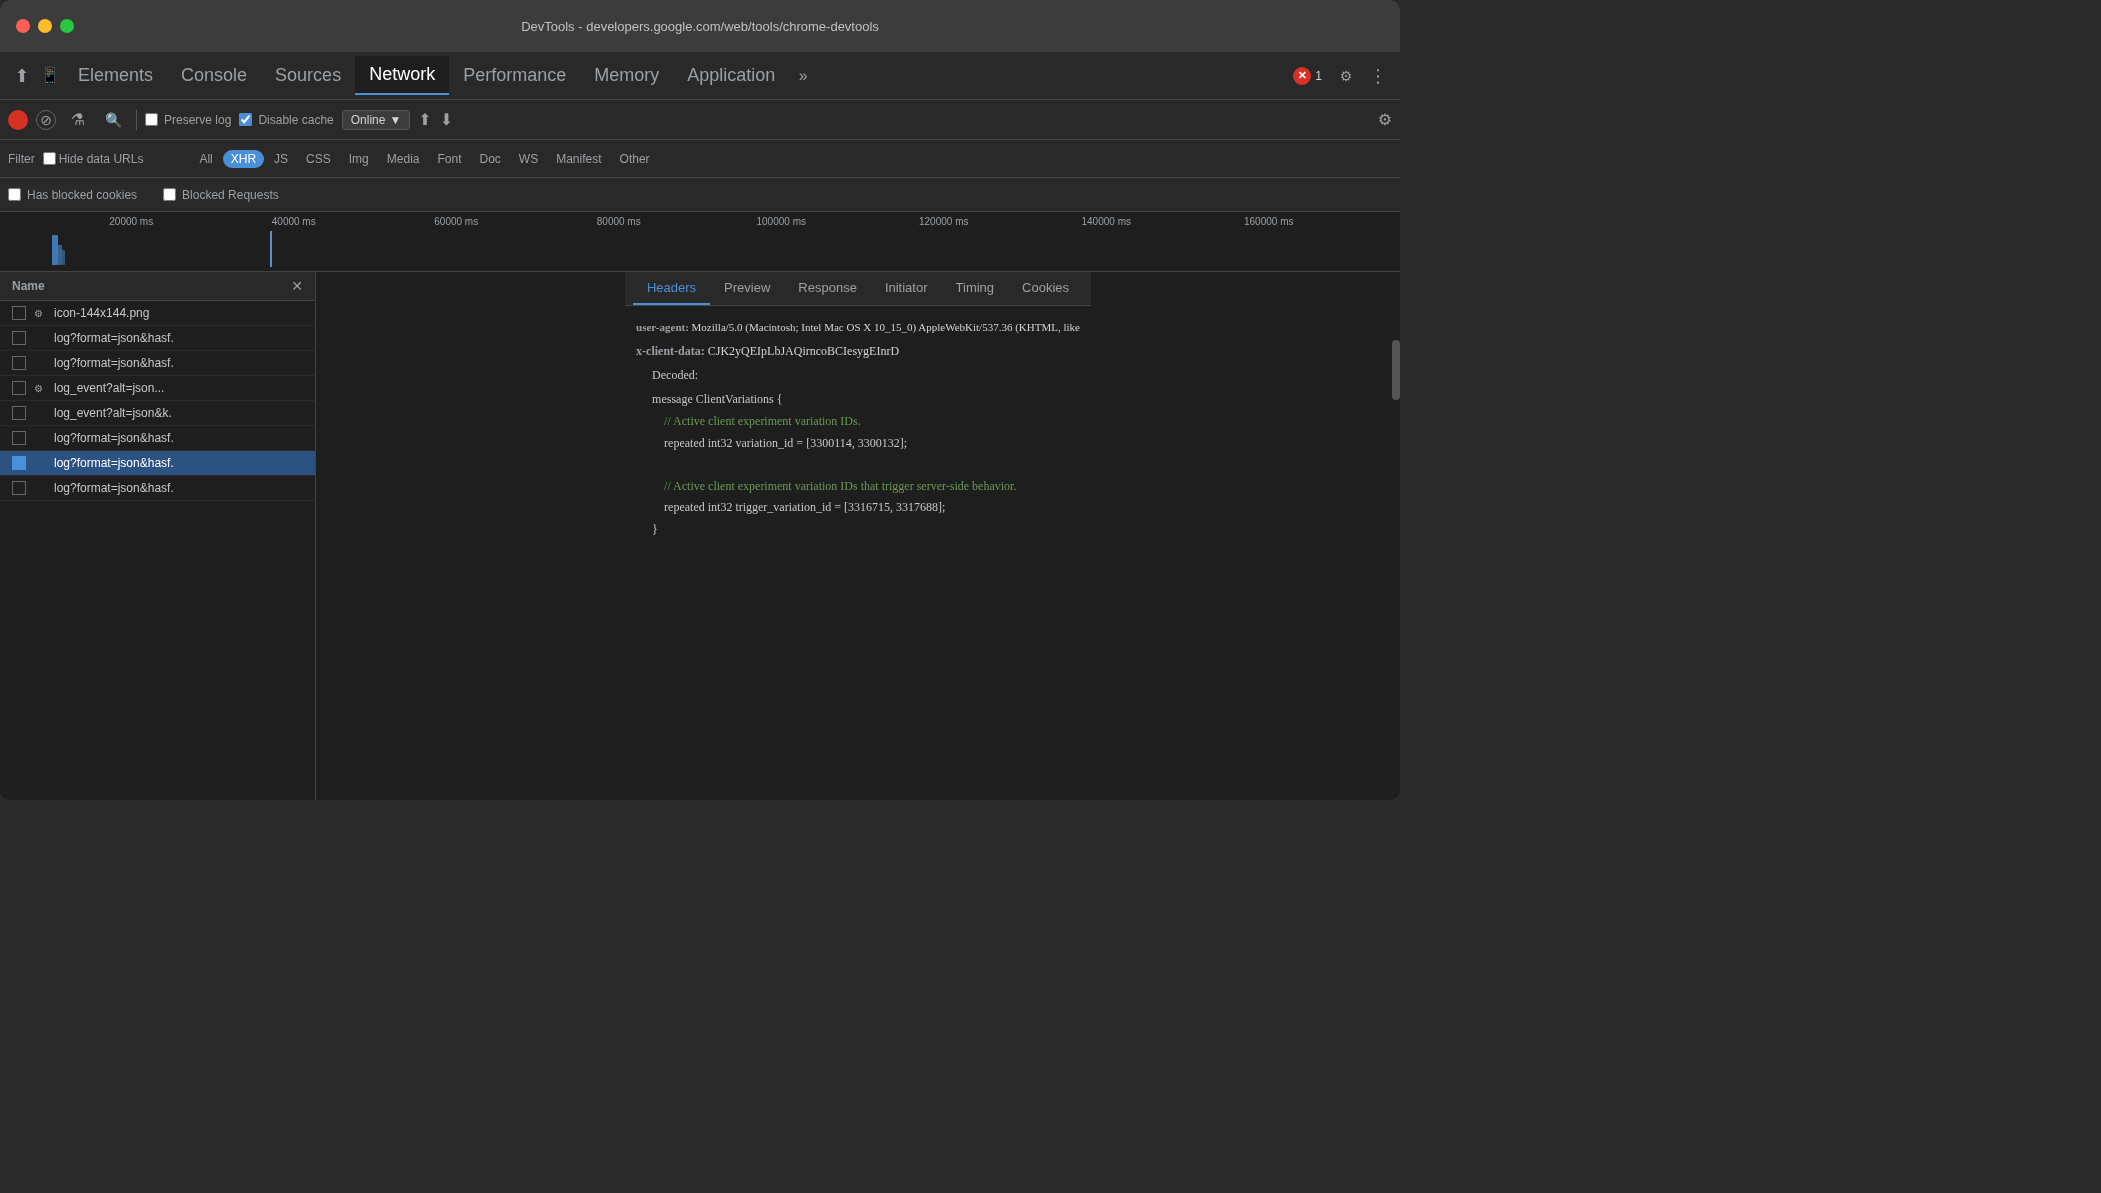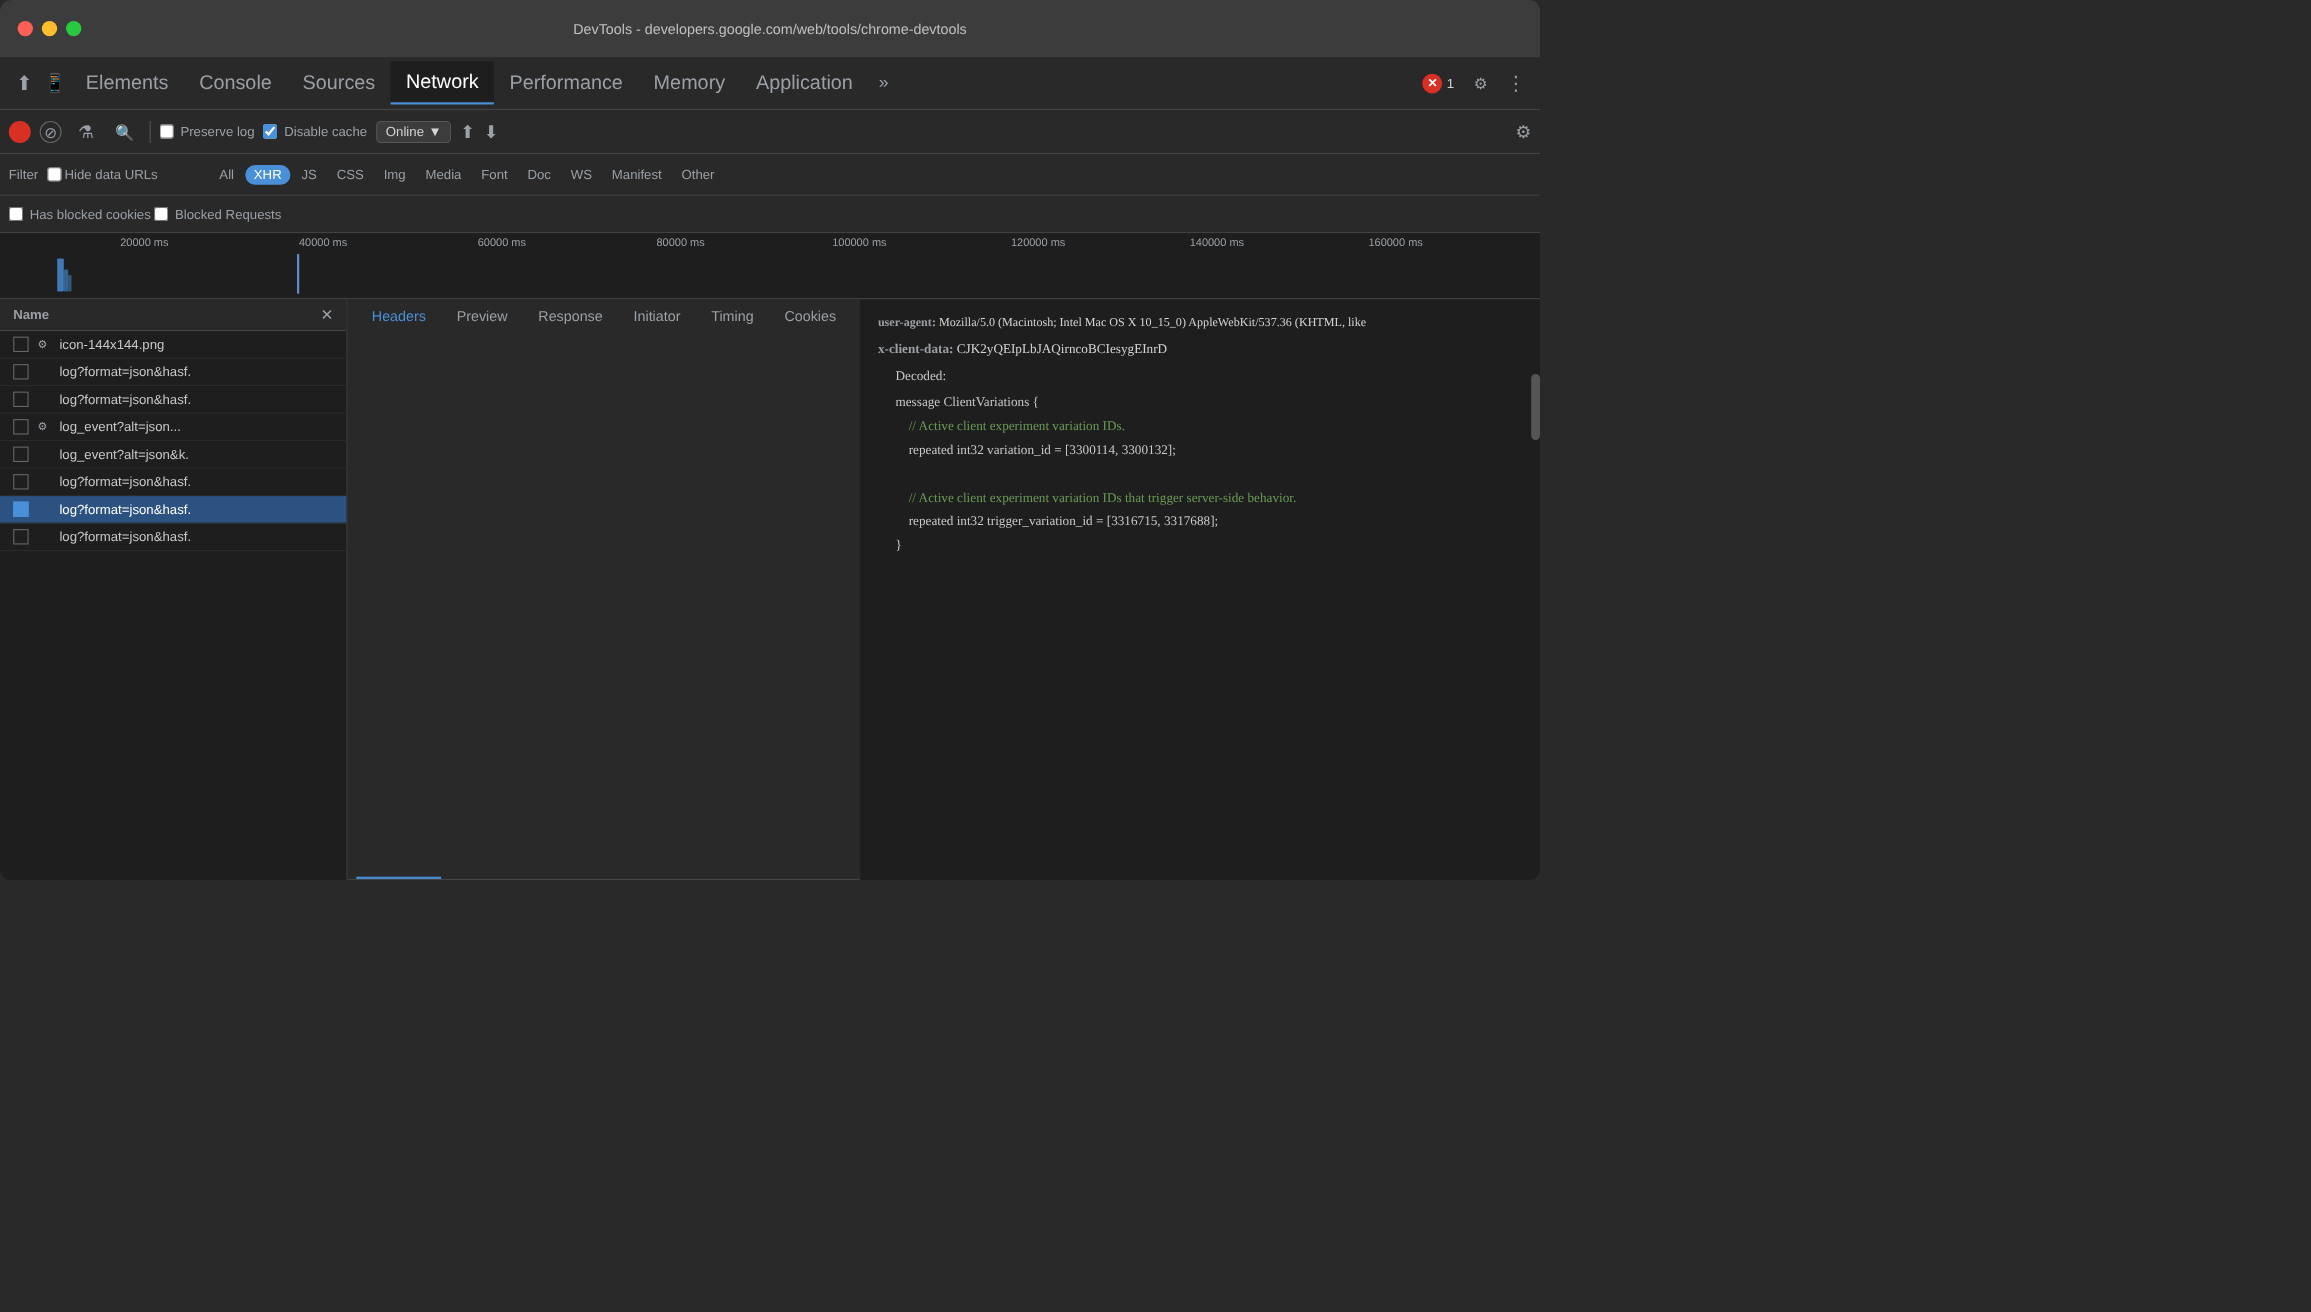--- a/index.html
+++ b/index.html
@@ -243,21 +243,21 @@
     }
 
     
     .blocked-bar {
       background: #292929;
       height: 34px;
       display: flex;
       align-items: center;
       padding: 0 8px;
       border-bottom: 1px solid #444;
-      gap: 3px;
+      gap: 26px;
     }
     .blocked-item {
       display: flex;
       align-items: center;
       gap: 6px;
       font-size: 12px;
       color: #9aa0a6;
       cursor: pointer;
     }
     .blocked-item input[type="checkbox"] { cursor: pointer; }
@@ -361,21 +361,22 @@
       text-overflow: ellipsis;
       white-space: nowrap;
       font-size: 12px;
     }
 
     
     .details-panel {
       flex: 1;
       overflow: hidden;
       display: flex;
-      flex-direction: row;
+      flex-direction: column;
+      align-items: center;
     }
     .details-tabs {
       display: flex;
       background: #292929;
       border-bottom: 1px solid #444;
       padding: 0 8px;
     }
     .detail-tab {
       padding: 8px 14px;
       font-size: 13px;

